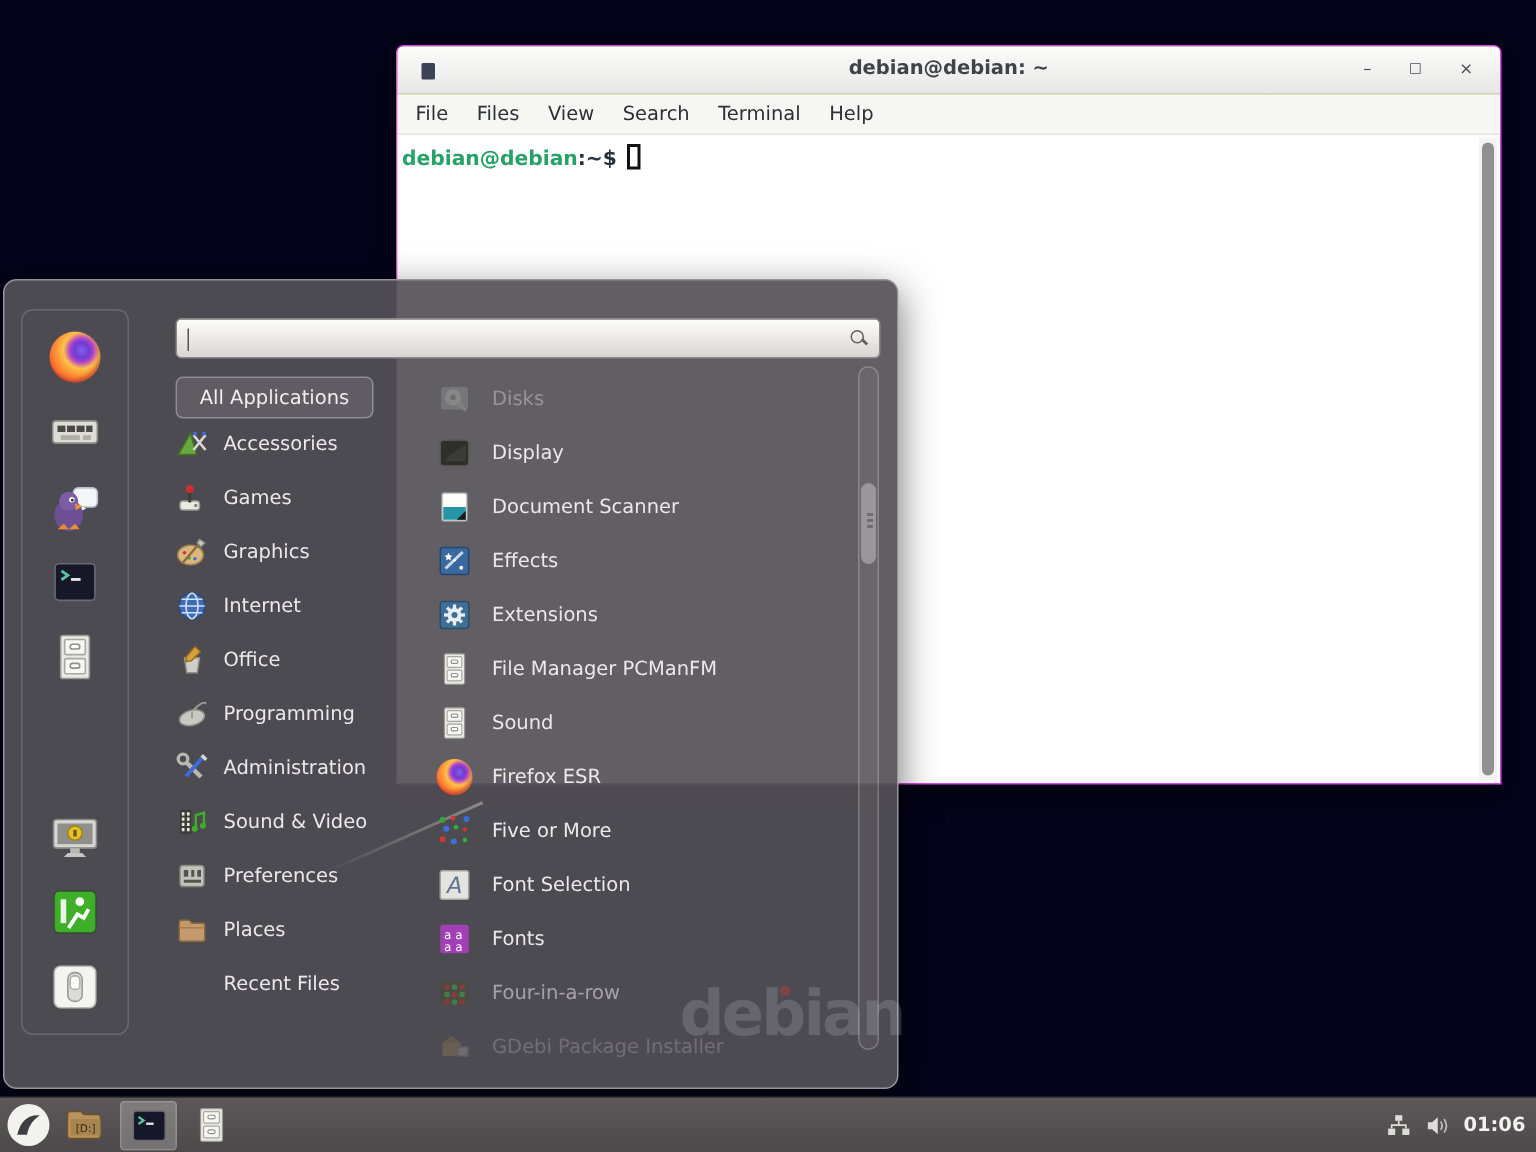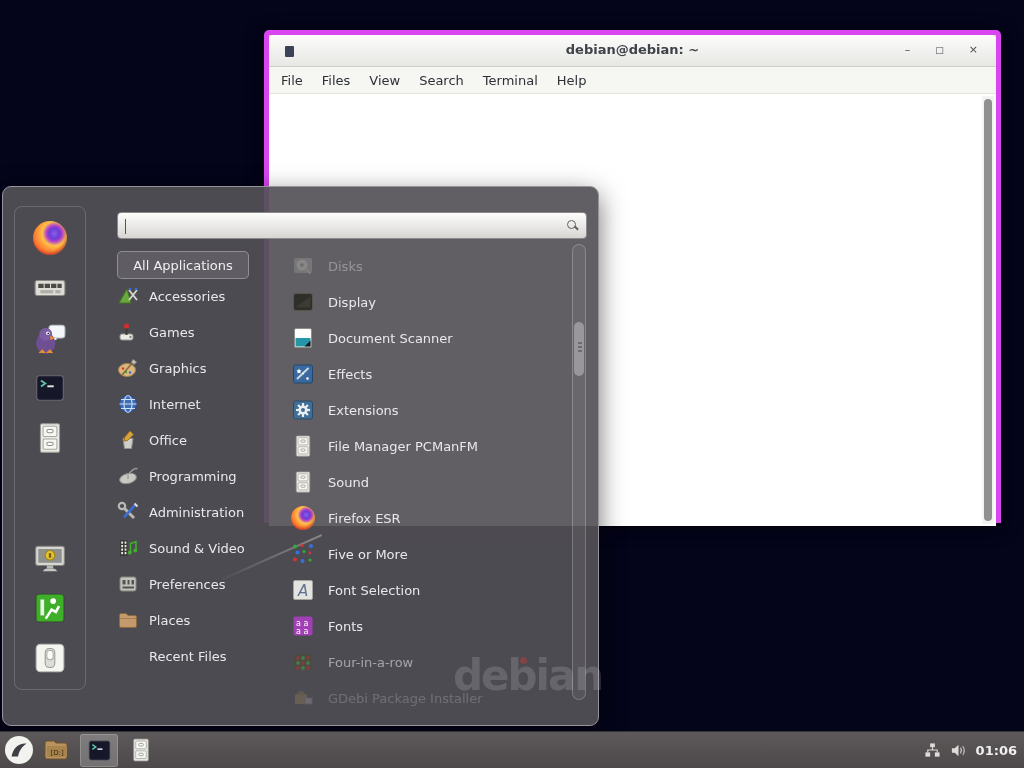--- a/index.html
+++ b/index.html
@@ -1,21 +1,21 @@
 <!DOCTYPE html>
 <html><head>
 <meta charset="utf-8">
 <style>
   html,body{margin:0;padding:0;background:#000;}
   *{box-sizing:border-box;font-family:"DejaVu Sans",sans-serif;}
   .desktop{position:relative;width:1024px;height:768px;overflow:hidden;background:#04041a;}
 
   
   .term-win{position:absolute;left:264px;top:30px;width:737px;height:493px;
-    background:#bef264;border:5px solid #d946ef;border-radius:5px 5px 0 0;
+    background:#bef264;border:1px solid #d946ef;border-radius:5px 5px 0 0;
     box-shadow:0 4px 18px rgba(0,0,0,.55);}
   .titlebar{position:relative;height:32px;background:linear-gradient(#fcfcfb,#e7e7e4);
     border-bottom:1px solid #cfcfca;border-radius:4px 4px 0 0;}
   .titlebar .app-ico{position:absolute;left:16px;top:11px;width:9px;height:11px;
     background:#3c4258;border-radius:1px;}
   .titlebar .title{position:absolute;left:0;right:0;top:7px;text-align:center;
     font-weight:bold;font-size:13px;color:#3e4349;}
   .win-controls{position:absolute;right:18px;top:5px;display:flex;gap:25px;
     font-size:11px;color:#474d52;}
   .win-controls span{cursor:default;line-height:20px;}
@@ -125,20 +125,21 @@
     </div>
     <div class="menubar">
       <span>File</span>
       <span>Files</span>
       <span>View</span>
       <span>Search</span>
       <span>Terminal</span>
       <span>Help</span>
     </div>
     <div class="term-body">
+      <div class="prompt"><span class="p-user">debian@debian</span><span class="p-suffix">:~$</span><span class="block-cursor"></span></div>
       <div class="term-scroll">
         <div class="thumb"></div>
       </div>
     </div>
   </div>
 
   <div class="menu-panel">
 
     <div class="watermark">debian</div>
     <div class="watermark-dot"></div>

